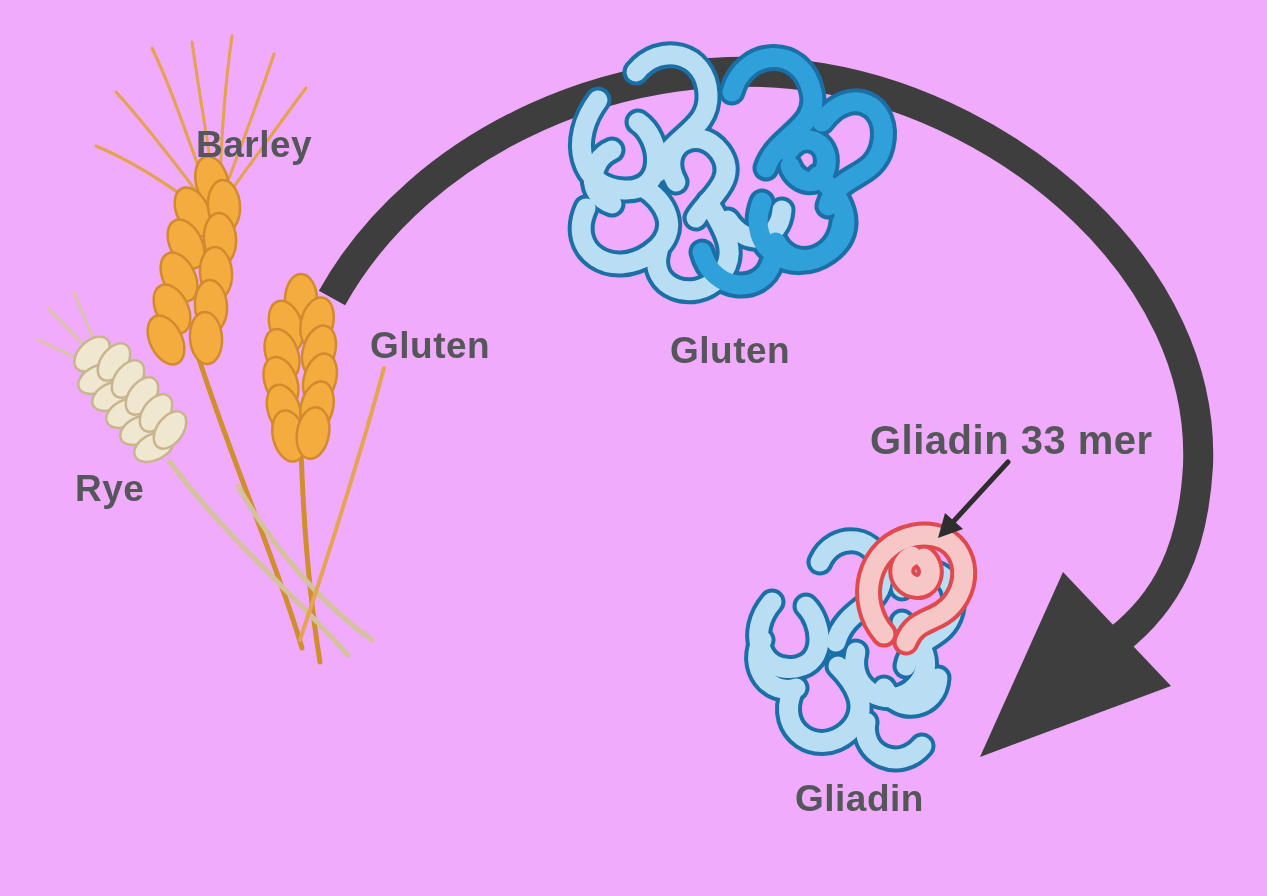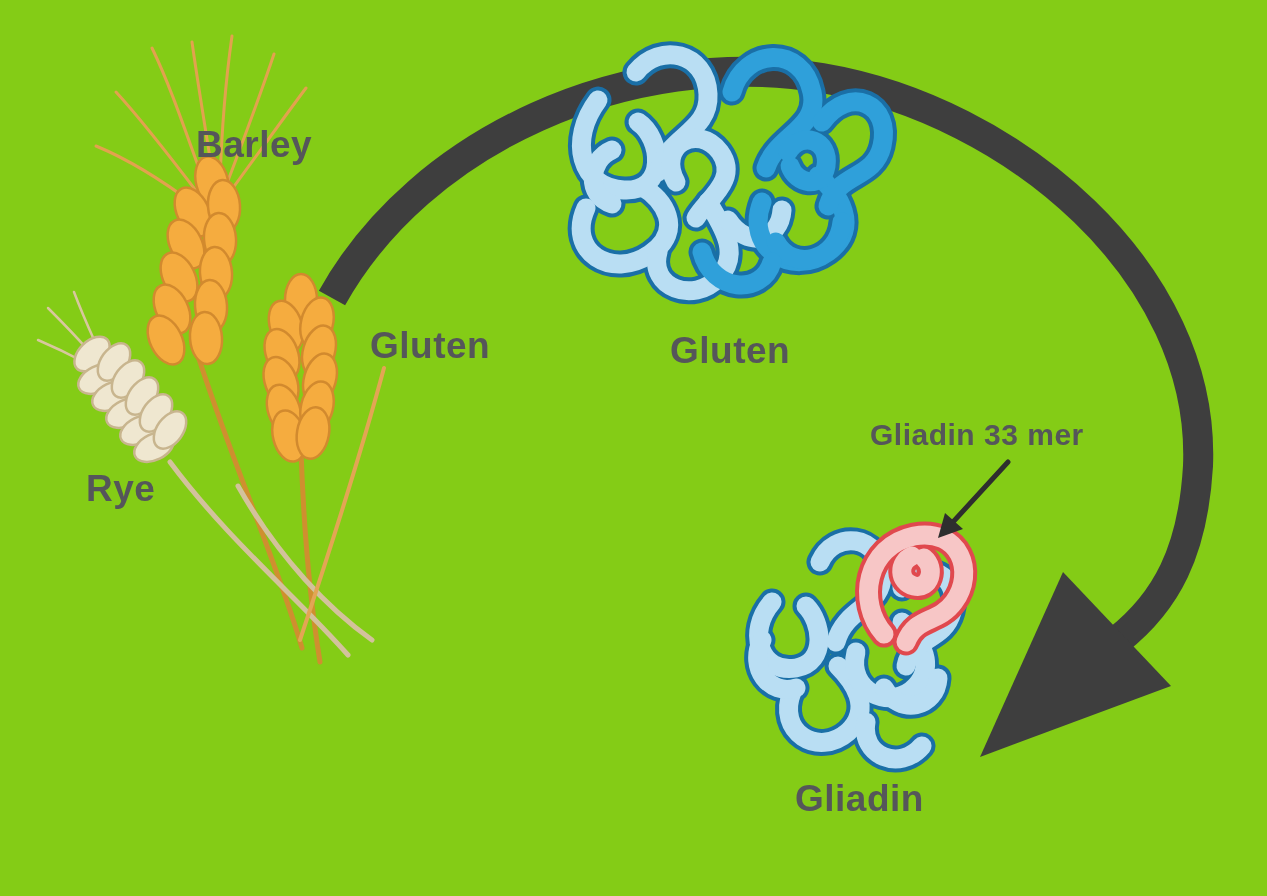--- a/index.html
+++ b/index.html
@@ -1,21 +1,21 @@
 <!DOCTYPE html>
 <html><head>
 <meta charset="utf-8">
 <style>
   html,body{margin:0;padding:0;background:#ffffff;}
-  #stage{position:relative;width:1267px;height:896px;background:#84cc16;overflow:hidden;
+  #stage{position:relative;width:1267px;height:896px;background:#f0abfc;overflow:hidden;
          font-family:"Liberation Sans",sans-serif;}
   #art{position:absolute;left:0;top:0;width:1267px;height:896px;}
   .label{position:absolute;font-weight:bold;font-size:37px;color:#55565a;letter-spacing:.5px;
          font-family:"Liberation Sans",sans-serif;white-space:nowrap;}
-  .label.small{font-size:30px;}
+  .label.small{font-size:40px;}
   
   .rib-o   {fill:none;stroke:#1a6fa6;stroke-width:27;stroke-linecap:round;}
   .rib-l   {fill:none;stroke:#b9def3;stroke-width:19;stroke-linecap:round;}
   .rib-m   {fill:none;stroke:#2fa0da;stroke-width:19;stroke-linecap:round;}
   .rib-or  {fill:none;stroke:#e0494e;stroke-width:27;stroke-linecap:round;}
   .rib-r   {fill:none;stroke:#f7c6c6;stroke-width:19;stroke-linecap:round;}
   .arc     {fill:none;stroke:#3e3e3e;stroke-width:30;}
   .kern-o  {fill:#f5ac3f;stroke:#d28a2e;stroke-width:2.5;}
   .kern-c  {fill:#efe7d0;stroke:#c8b58e;stroke-width:2.5;}
   .awn-o   {fill:none;stroke:#e2a24e;stroke-width:3;stroke-linecap:round;}
@@ -181,17 +181,17 @@
     </g>
 
     <g>
       <path class="ptr" d="M 1008 462 L 953 522" stroke="#2E2E2E"></path>
       <polygon points="938,538 945,513 963,529" fill="#2E2E2E"></polygon>
     </g>
   </svg>
 
   <div class="label" style="left:196px;top:124px;">Barley</div>
   <div class="label" style="left:370px;top:325px;">Gluten</div>
-  <div class="label" style="left:86px;top:468px;">Rye</div>
+  <div class="label" style="left:75px;top:468px;">Rye</div>
   <div class="label" style="left:670px;top:330px;">Gluten</div>
   <div class="label small" style="left:870px;top:418px;">Gliadin 33 mer</div>
   <div class="label" style="left:795px;top:778px;text-align:center;">Gliadin</div>
 </div>
 
 </body></html>

